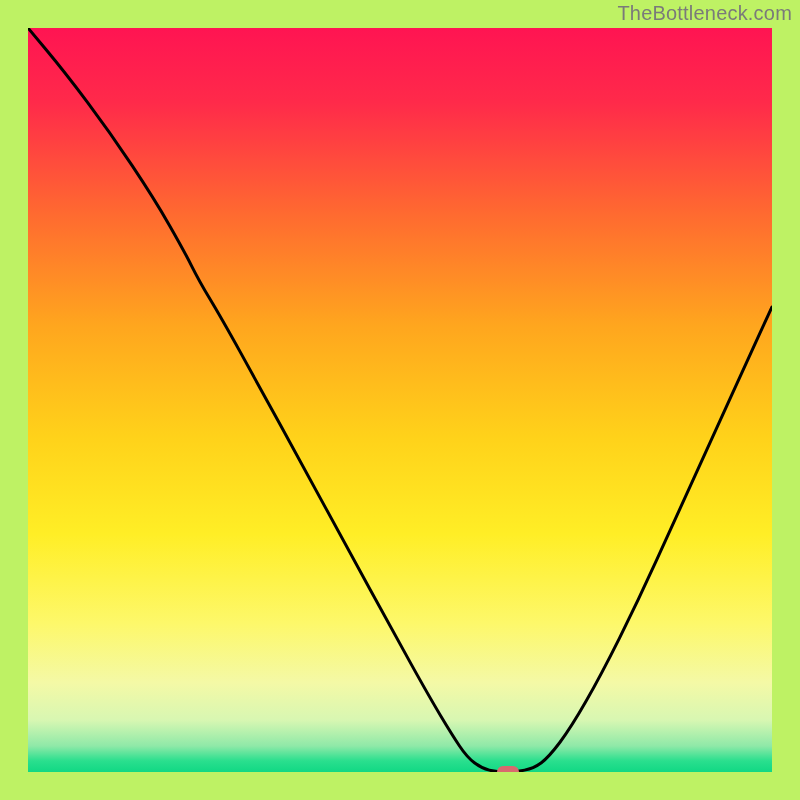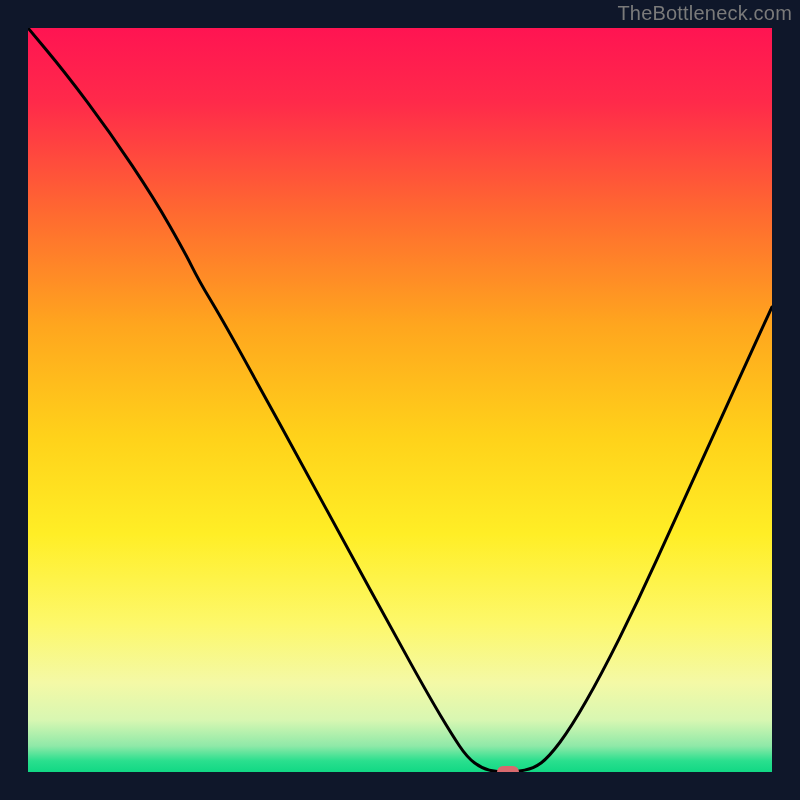--- a/index.html
+++ b/index.html
@@ -8,21 +8,21 @@
     width: 800px;
     height: 800px;
     background: #000;
     overflow: hidden;
     font-family: Arial, Helvetica, sans-serif;
   }
   .frame {
     position: relative;
     width: 800px;
     height: 800px;
-    background: #0f172a;
+    background: #bef264;
   }
   .watermark {
     position: absolute;
     top: 2px;
     right: 8px;
     color: #7a7a7a;
     font-size: 20px;
     font-weight: 500;
     letter-spacing: 0.2px;
     z-index: 5;

